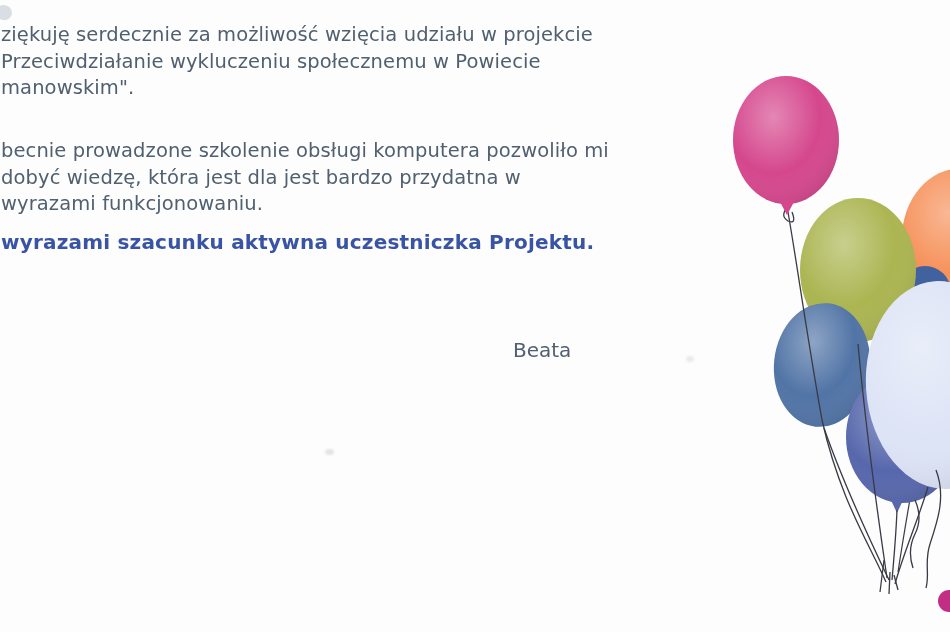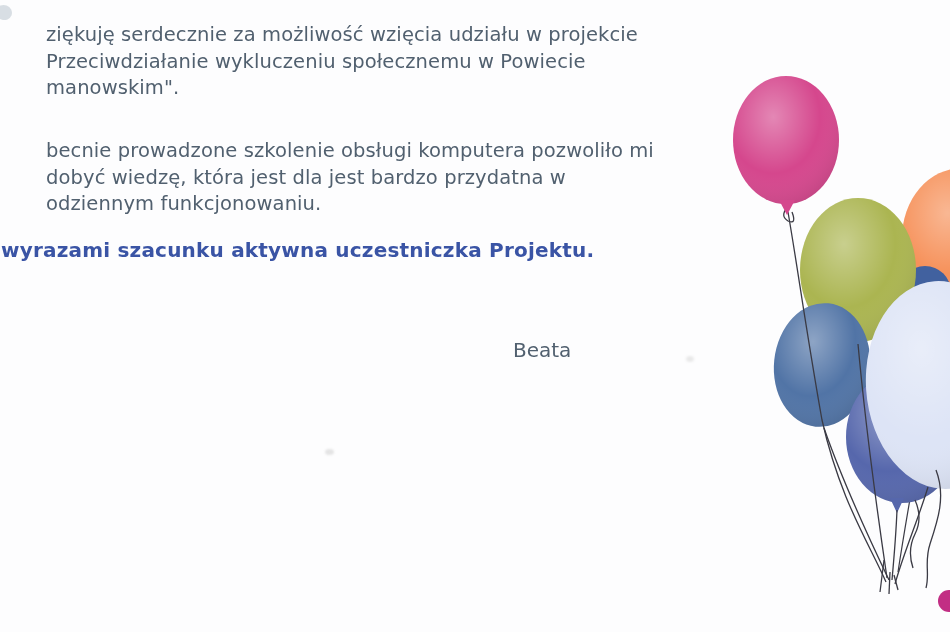--- a/index.html
+++ b/index.html
@@ -5,25 +5,25 @@
   html, body { margin: 0; padding: 0; }
   .page {
     position: relative;
     width: 950px;
     height: 632px;
     overflow: hidden;
     background: #fdfdfe;
     font-family: "DejaVu Sans", "Liberation Sans", sans-serif;
   }
   .letter { position: absolute; left: 1px; top: 22px; }
-  .para { margin: 0; font-size: 19.5px; line-height: 26.5px; letter-spacing: 0.1px; padding-left: 45px; }
+  .para { margin: 0; font-size: 19.5px; line-height: 26.5px; letter-spacing: 0.1px; }
   .para .line { display: block; white-space: nowrap; }
   .para-2 { position: absolute; left: 1px; top: 127px; }
   .closing {
-    position: absolute; left: 1px; top: 238px;
+    position: absolute; left: 1px; top: 230px;
     font-size: 20px; font-weight: 700; letter-spacing: 0.2px; white-space: nowrap;
   }
   .signature { position: absolute; left: 513px; top: 338px; font-size: 20px; text-align: center; }
   .balloons-svg { position: absolute; left: 0; top: 0; }
   .smudge { position: absolute; border-radius: 50%; }
   .smudge-tl { left: -4px; top: 5px; width: 16px; height: 15px;
                background: #b9c4cd; opacity: 0.55; transform: rotate(20deg); }
   .smudge-mid { left: 325px; top: 449px; width: 9px; height: 6px;
                 background: #d9d9d9; opacity: 0.7; filter: blur(1px); }
   .smudge-right { left: 686px; top: 356px; width: 8px; height: 6px;
@@ -43,21 +43,21 @@
       <span class="line">ziękuję serdecznie za możliwość wzięcia udziału w projekcie</span>
       <span class="line">Przeciwdziałanie wykluczeniu społecznemu w Powiecie</span>
       <span class="line">manowskim".</span>
     </p>
   </div>
 
   <div class="para-2">
     <p class="para" style="color: rgb(81, 96, 111); margin-top: 11px;">
       <span class="line">becnie prowadzone szkolenie obsługi komputera pozwoliło mi</span>
       <span class="line">dobyć wiedzę, która jest dla jest bardzo przydatna w</span>
-      <span class="line">odziennym funkcjonowaniu.</span>
+      <span class="line">wyrazami funkcjonowaniu.</span>
     </p>
   </div>
 
   <div class="closing" style="color: rgb(58, 84, 165);">wyrazami szacunku aktywna uczestniczka Projektu.</div>
 
   <div class="signature" style="color: rgb(81, 96, 111);">Beata</div>
 
   <svg class="balloons-svg" width="950" height="632" viewBox="0 0 950 632">
     <defs>
       <radialGradient id="shade" cx="38%" cy="32%" r="80%">

